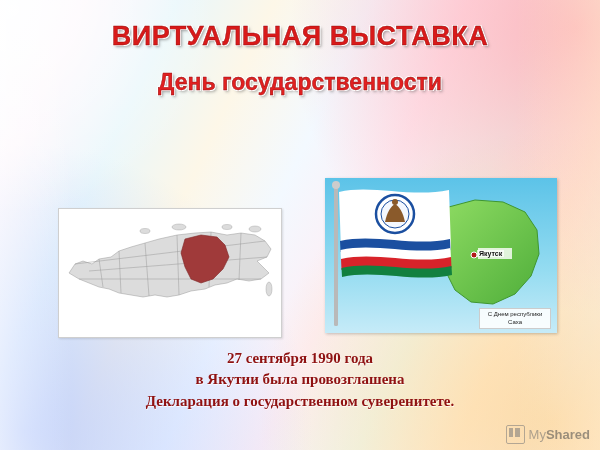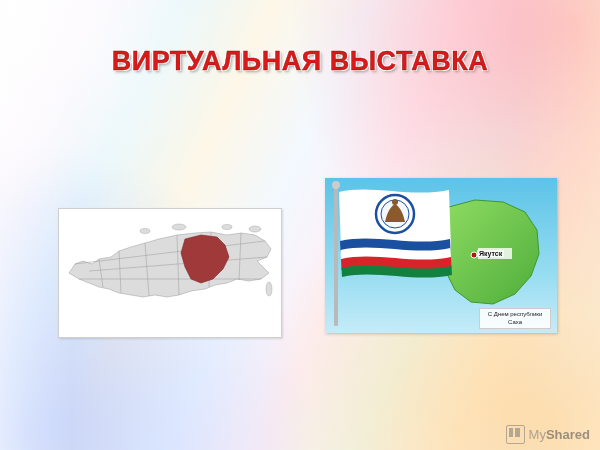--- a/index.html
+++ b/index.html
@@ -41,21 +41,20 @@
   }
 
   
   .title-block {
     position: absolute;
     top: 22px;
     left: 0;
     width: 100%;
     text-align: center;
     z-index: 5;
-    margin-top: 25px;
   }
   .title-main {
     font-family: "Liberation Sans", sans-serif;
     font-weight: bold;
     font-size: 27px;
     letter-spacing: 0.5px;
     color: #d81a1a;
     text-shadow:
       1px 1px 0 #ffffff,
       -1px -1px 0 #ffffff,
@@ -194,20 +193,21 @@
   .watermark-text b { color: #4c4c4c; }
 </style>
 </head>
 <body>
 
 <div class="slide">
 
   <div class="title-block">
     <div class="title-main">ВИРТУАЛЬНАЯ ВЫСТАВКА</div>
     <div class="title-sub">
+      <span>День государственности</span>
     </div>
   </div>
 
   <div class="russia-map">
     <svg width="220" height="126" viewBox="0 0 220 126">
       <rect x="0" y="0" width="220" height="126" fill="#ffffff"></rect>
       <g stroke="#9a9a9a" stroke-width="0.5" fill="#dcdcdc">
 
         <path d="M10,64 L16,55 L24,52 L33,55 L40,50 L52,48 L60,42 L72,38 L86,34 L100,30 L118,26 L136,24 L152,23 L168,26 L182,24 L196,26 L206,32 L212,40 L208,48 L198,52 L204,58 L210,64 L202,70 L190,72 L178,70 L168,74 L156,76 L146,80 L132,82 L120,86 L108,88 L96,86 L84,88 L72,86 L60,84 L50,80 L40,78 L30,74 L20,70 Z"></path>
 
@@ -272,20 +272,25 @@
     </svg>
 
     <div class="yakutsk-label">Якутск</div>
 
     <div class="sakha-caption">
       <div>С Днем республики</div>
       <div>Саха</div>
     </div>
   </div>
 
+  <div class="bottom-text">
+    <span>27 сентября 1990 года</span>
+    <span>в Якутии была провозглашена</span>
+    <span>Декларация о государственном суверенитете.</span>
+  </div>
 
   <div class="watermark">
     <div class="watermark-mark"></div>
     <div class="watermark-text">
       <span>My</span><b>Shared</b>
     </div>
   </div>
 
 </div>
 

